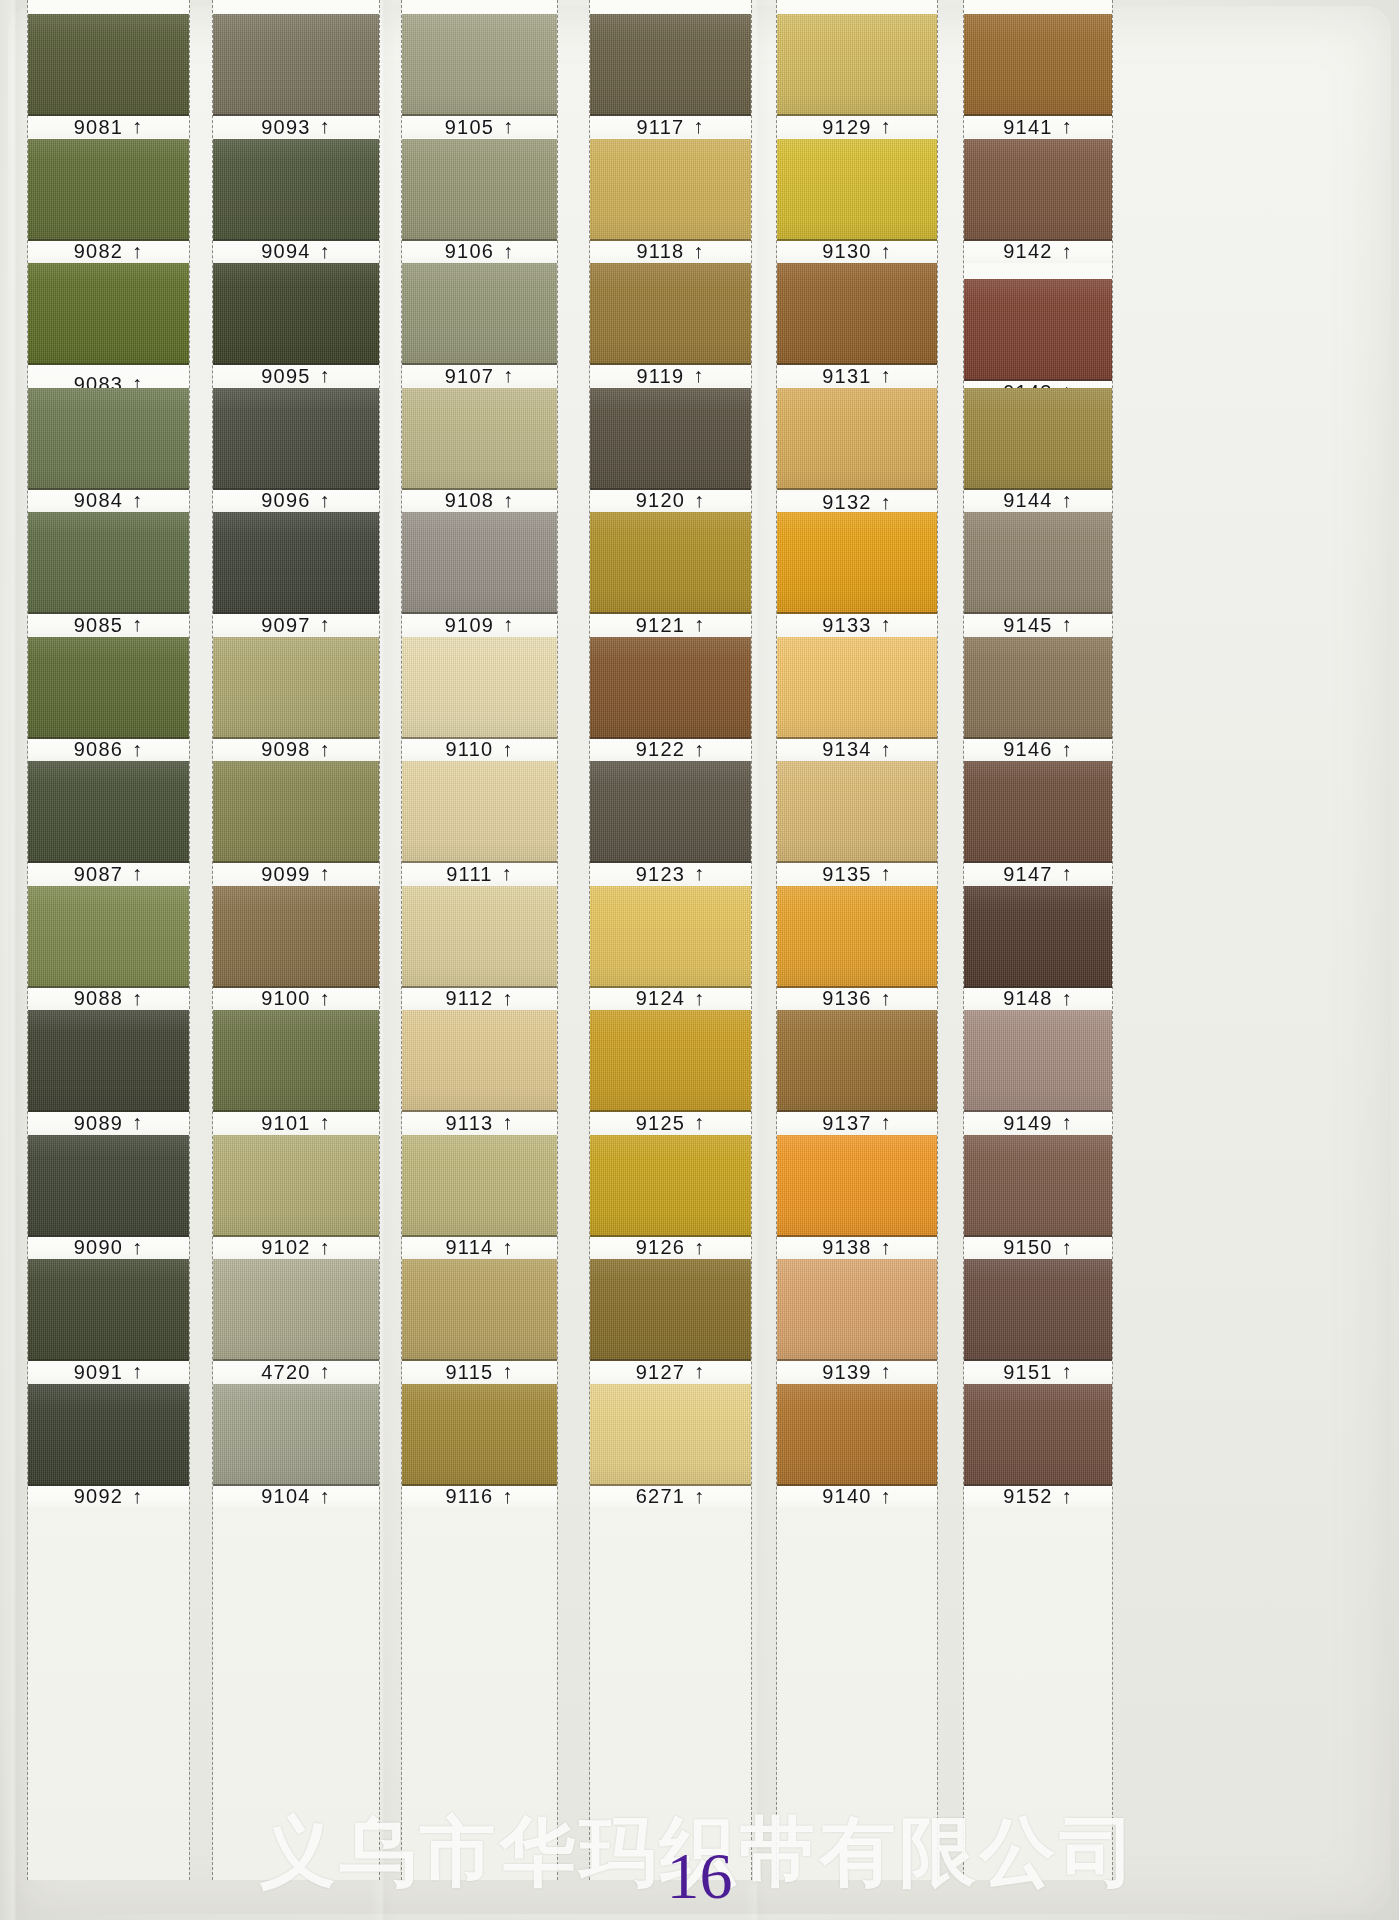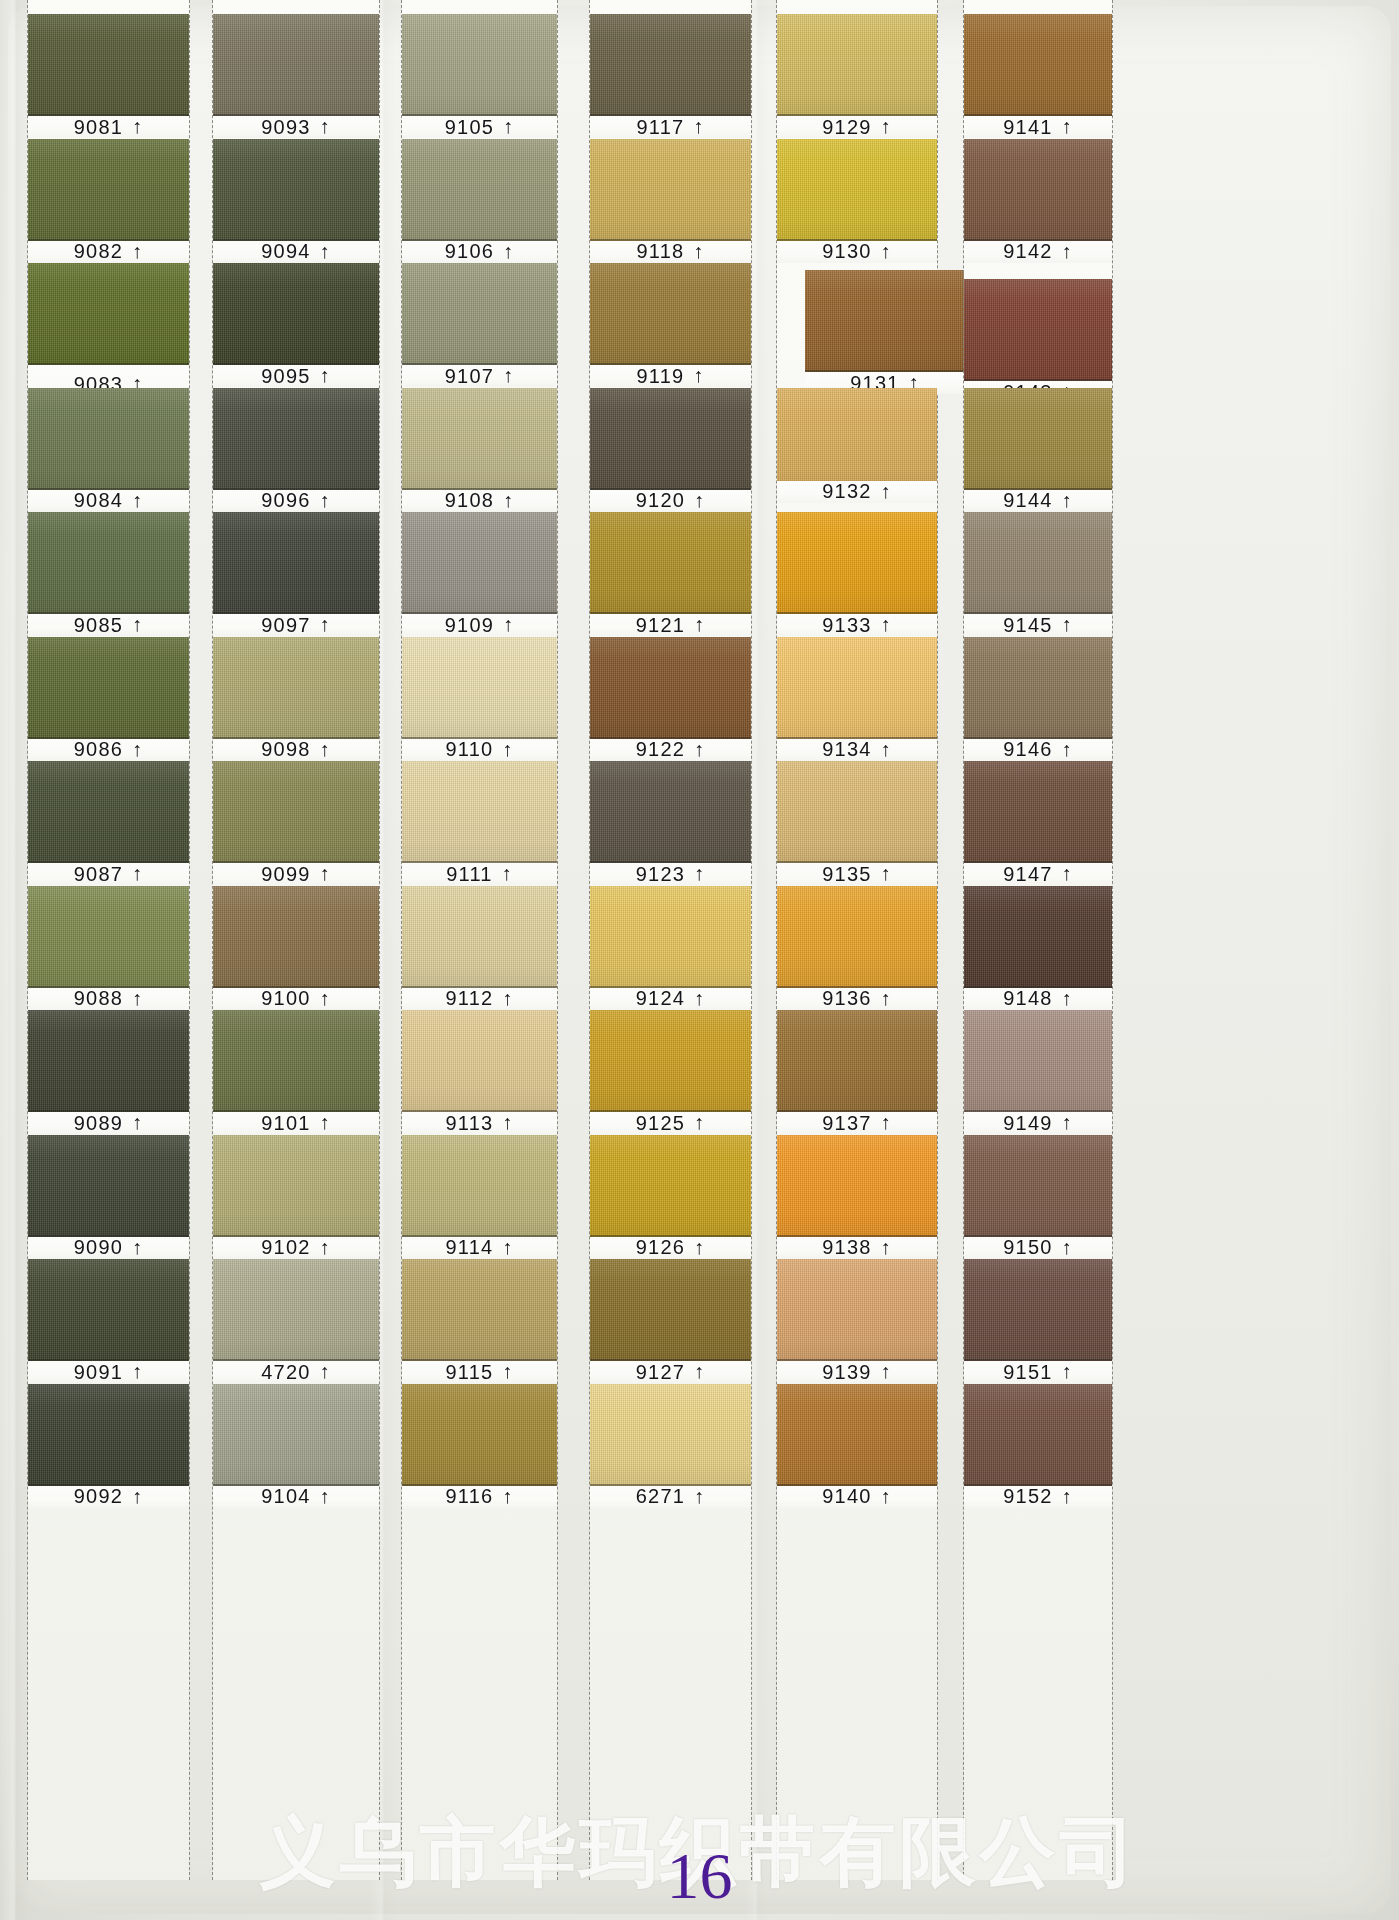--- a/index.html
+++ b/index.html
@@ -808,40 +808,40 @@
             <div class="swatch-shade"></div>
             <div class="swatch-edge-bottom"></div>
           </div>
           <div class="label-band" style="top: 102px; height: 22px;">
             <span class="label-text">
               <span>9130</span>
               <span class="arrow-up">↑</span>
             </span>
           </div>
         </div>
-        <div class="swatch-cell" style="top: 270px; height: 92px; margin-left: 28px;">
+        <div class="swatch-cell" style="top: 263px; height: 92px;">
           <div class="swatch" style="height: 102px; background: rgb(151, 100, 43);">
             <div class="swatch-fabric"></div>
             <div class="swatch-shade"></div>
             <div class="swatch-edge-bottom"></div>
           </div>
           <div class="label-band" style="top: 102px; height: 22px;">
             <span class="label-text">
               <span>9131</span>
               <span class="arrow-up">↑</span>
             </span>
           </div>
         </div>
         <div class="swatch-cell" style="top: 387.5px; height: 124px;">
           <div class="swatch" style="height: 102px; background: rgb(223, 178, 92);">
             <div class="swatch-fabric"></div>
             <div class="swatch-shade"></div>
             <div class="swatch-edge-bottom"></div>
           </div>
-          <div class="label-band" style="top: 93px; height: 22px;">
+          <div class="label-band" style="top: 104px; height: 22px;">
             <span class="label-text">
               <span>9132</span>
               <span class="arrow-up">↑</span>
             </span>
           </div>
         </div>
         <div class="swatch-cell" style="top: 512px; height: 124px;">
           <div class="swatch" style="height: 102px; background: rgb(237, 164, 19);">
             <div class="swatch-fabric"></div>
             <div class="swatch-shade"></div>

